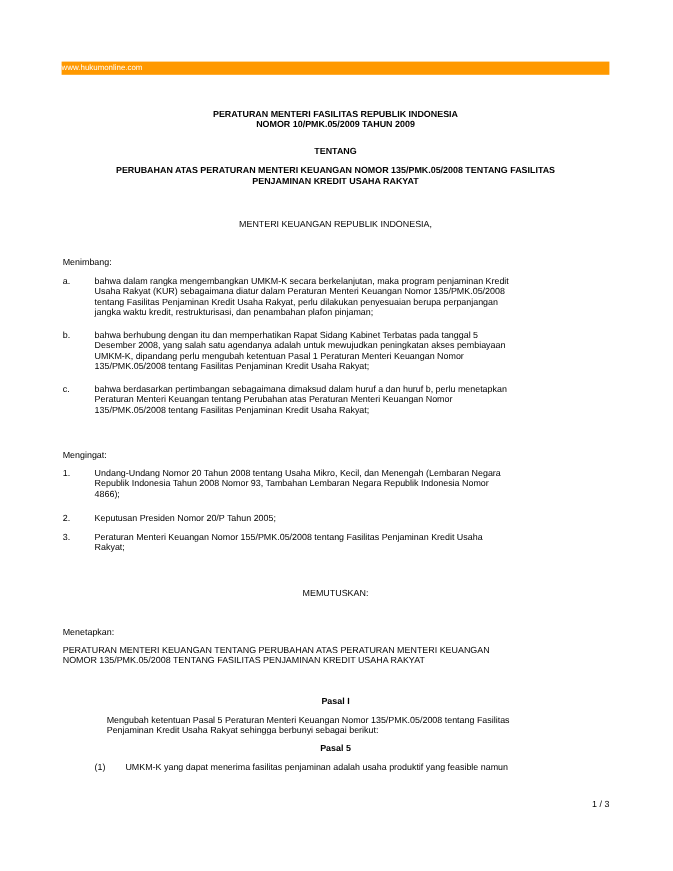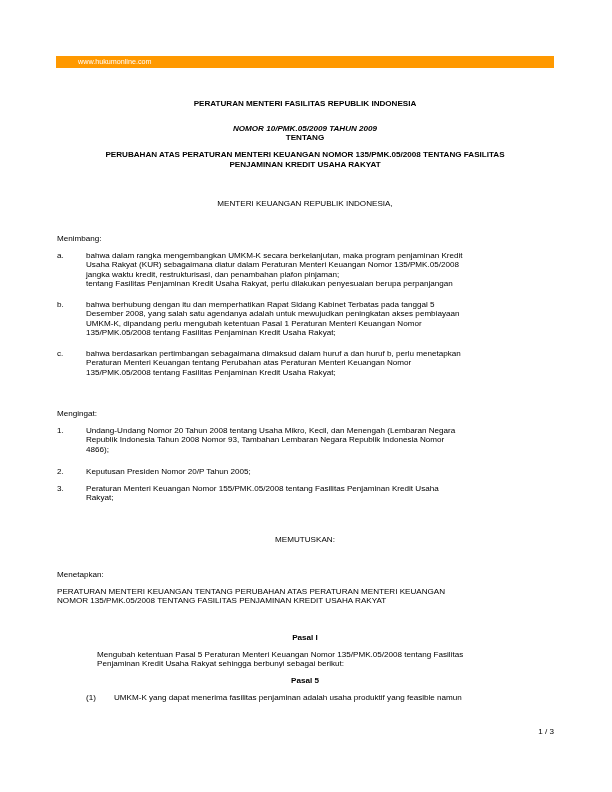--- a/index.html
+++ b/index.html
@@ -20,21 +20,21 @@
     .header-bar {
       position: absolute;
       left: 56px;
       top: 56px;
       width: 498px;
       height: 12px;
       background: #ff9900;
     }
     .header-bar span {
       position: absolute;
-      left: 22px;
+      left: 0;
       top: 1px;
       font-size: 7.2px;
       line-height: 10px;
       color: #ffffff;
     }
     .abs { position: absolute; }
     .center {
       left: 56px;
       width: 498px;
       text-align: center;
@@ -82,36 +82,36 @@
     }
   </style>
 </head>
 <body>
 
 <div class="header-bar">
   <span>www.hukumonline.com</span>
 </div>
 
 <div class="abs center bold" style="top:99px;">PERATURAN MENTERI FASILITAS REPUBLIK INDONESIA</div>
-<div class="abs center bold" style="top:124px;font-style:italic;">NOMOR 10/PMK.05/2009 TAHUN 2009</div>
+<div class="abs center bold" style="top:108px;">NOMOR 10/PMK.05/2009 TAHUN 2009</div>
 <div class="abs center bold" style="top:133px;">TENTANG</div>
 <div class="abs center bold" style="top:150px;">PERUBAHAN ATAS PERATURAN MENTERI KEUANGAN NOMOR 135/PMK.05/2008 TENTANG FASILITAS</div>
 <div class="abs center bold" style="top:160px;">PENJAMINAN KREDIT USAHA RAKYAT</div>
 
 <div class="abs center" style="top:199px;">MENTERI KEUANGAN REPUBLIK INDONESIA,</div>
 
 <div class="abs left" style="top:234px;">Menimbang:</div>
 
 <div class="list-item" style="top:251px;">
   <span class="marker">a.</span>
   <div class="text">
     <div>bahwa dalam rangka mengembangkan UMKM-K secara berkelanjutan, maka program penjaminan Kredit</div>
     <div>Usaha Rakyat (KUR) sebagaimana diatur dalam Peraturan Menteri Keuangan Nomor 135/PMK.05/2008</div>
+    <div>tentang Fasilitas Penjaminan Kredit Usaha Rakyat, perlu dilakukan penyesuaian berupa perpanjangan</div>
     <div>jangka waktu kredit, restrukturisasi, dan penambahan plafon pinjaman;</div>
-    <div>tentang Fasilitas Penjaminan Kredit Usaha Rakyat, perlu dilakukan penyesuaian berupa perpanjangan</div>
   </div>
 </div>
 
 <div class="list-item" style="top:300px;">
   <span class="marker">b.</span>
   <div class="text">
     <div>bahwa berhubung dengan itu dan memperhatikan Rapat Sidang Kabinet Terbatas pada tanggal 5</div>
     <div>Desember 2008, yang salah satu agendanya adalah untuk mewujudkan peningkatan akses pembiayaan</div>
     <div>UMKM-K, dipandang perlu mengubah ketentuan Pasal 1 Peraturan Menteri Keuangan Nomor</div>
     <div>135/PMK.05/2008 tentang Fasilitas Penjaminan Kredit Usaha Rakyat;</div>

